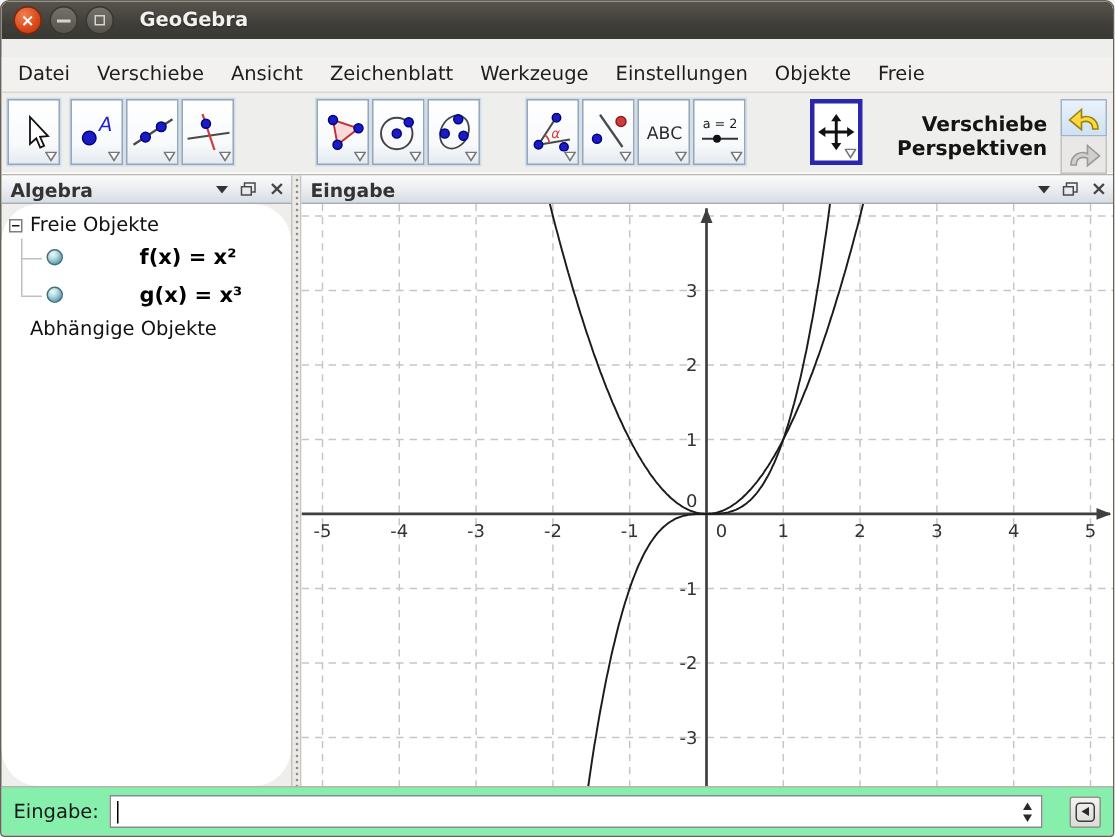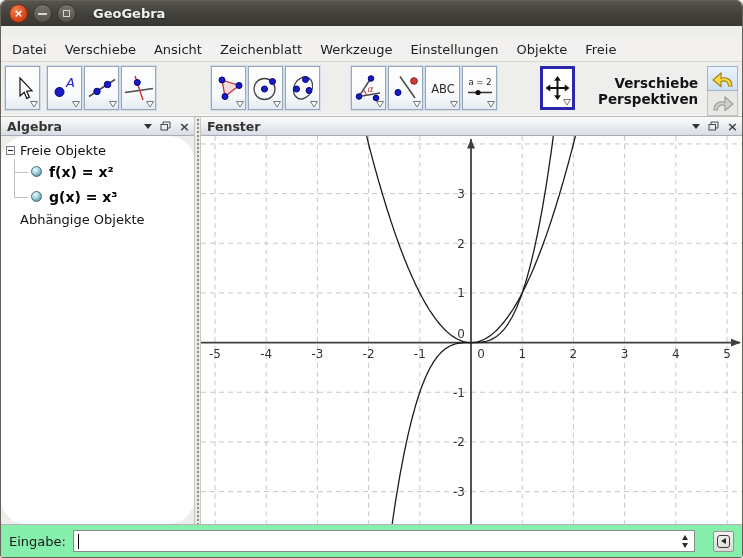--- a/index.html
+++ b/index.html
@@ -48,21 +48,21 @@
   .ph-x{font-size:13px;color:#444;line-height:1;cursor:pointer;font-weight:bold;}
   .panel-body{flex:1;background:#fff;position:relative;overflow:hidden;border-radius:25px;}
   
   .tree{padding:6px 0 0 5px;}
   .section-row{display:flex;align-items:center;height:17px;}
   .minus-box{width:9px;height:9px;border:1px solid #7f7f7f;background:#fff;margin-right:5px;position:relative;flex:0 0 9px;cursor:pointer;}
   .minus-box::before{content:'';position:absolute;left:1px;top:3px;width:5px;height:1px;background:#1a1a1a;}
   .section-label{font-size:13px;color:#111;}
   .kids{position:relative;margin-left:4px;}
   .kids::before{content:'';position:absolute;left:4px;top:0;height:38px;width:1px;background:#c0c0c0;}
-  .obj-row{display:flex;align-items:center;height:25px;position:relative;padding-left:21px;}
+  .obj-row{display:flex;align-items:center;height:25px;position:relative;padding-left:21px;gap:44px;}
   .obj-row::before{content:'';position:absolute;left:4px;top:50%;width:14px;height:1px;background:#c0c0c0;}
   .marble{width:11px;height:11px;border-radius:50%;flex:0 0 11px;margin-right:7px;border:1px solid #44707e;
           background:radial-gradient(circle at 35% 28%,#eef8f8,#b5dde2 35%,#6fa7b8 70%,#3e7186);cursor:pointer;}
   .obj-text{font-size:14px;font-weight:bold;color:#000;white-space:nowrap;}
   .dep-row{padding-left:14px;height:20px;display:flex;align-items:center;}
   
   .splitter{flex:0 0 7px;background:#eceae7;border-left:1px solid #c9c6c1;border-right:1px solid #c9c6c1;
             background-image:radial-gradient(circle,#8d8d8d 0.8px,transparent 1.1px);background-size:4px 4px;background-position:1px 1px;cursor:col-resize;}
   
   .graph-area{flex:1;position:relative;background:#fff;}
@@ -299,21 +299,21 @@
             <span class="section-label">Abhängige Objekte</span>
           </div>
         </div>
       </div>
     </div>
 
     <div class="splitter"></div>
 
     <div class="panel graphics-panel">
       <div class="panel-header">
-        <span class="panel-title">Fenster</span>
+        <span class="panel-title">Eingabe</span>
         <span class="ph-icons">
           <span class="ph-tri"></span>
           <svg width="11" height="10" viewBox="0 0 11 10">
             <rect x="1" y="3.5" width="6.5" height="5.5" fill="none" stroke="#4a4a4a"></rect>
             <polyline points="3,3.5 3,1 10,1 10,7 7.5,7" fill="none" stroke="#4a4a4a"></polyline>
           </svg>
           <span class="ph-x">×</span>
         </span>
       </div>
       <div class="graph-area">

